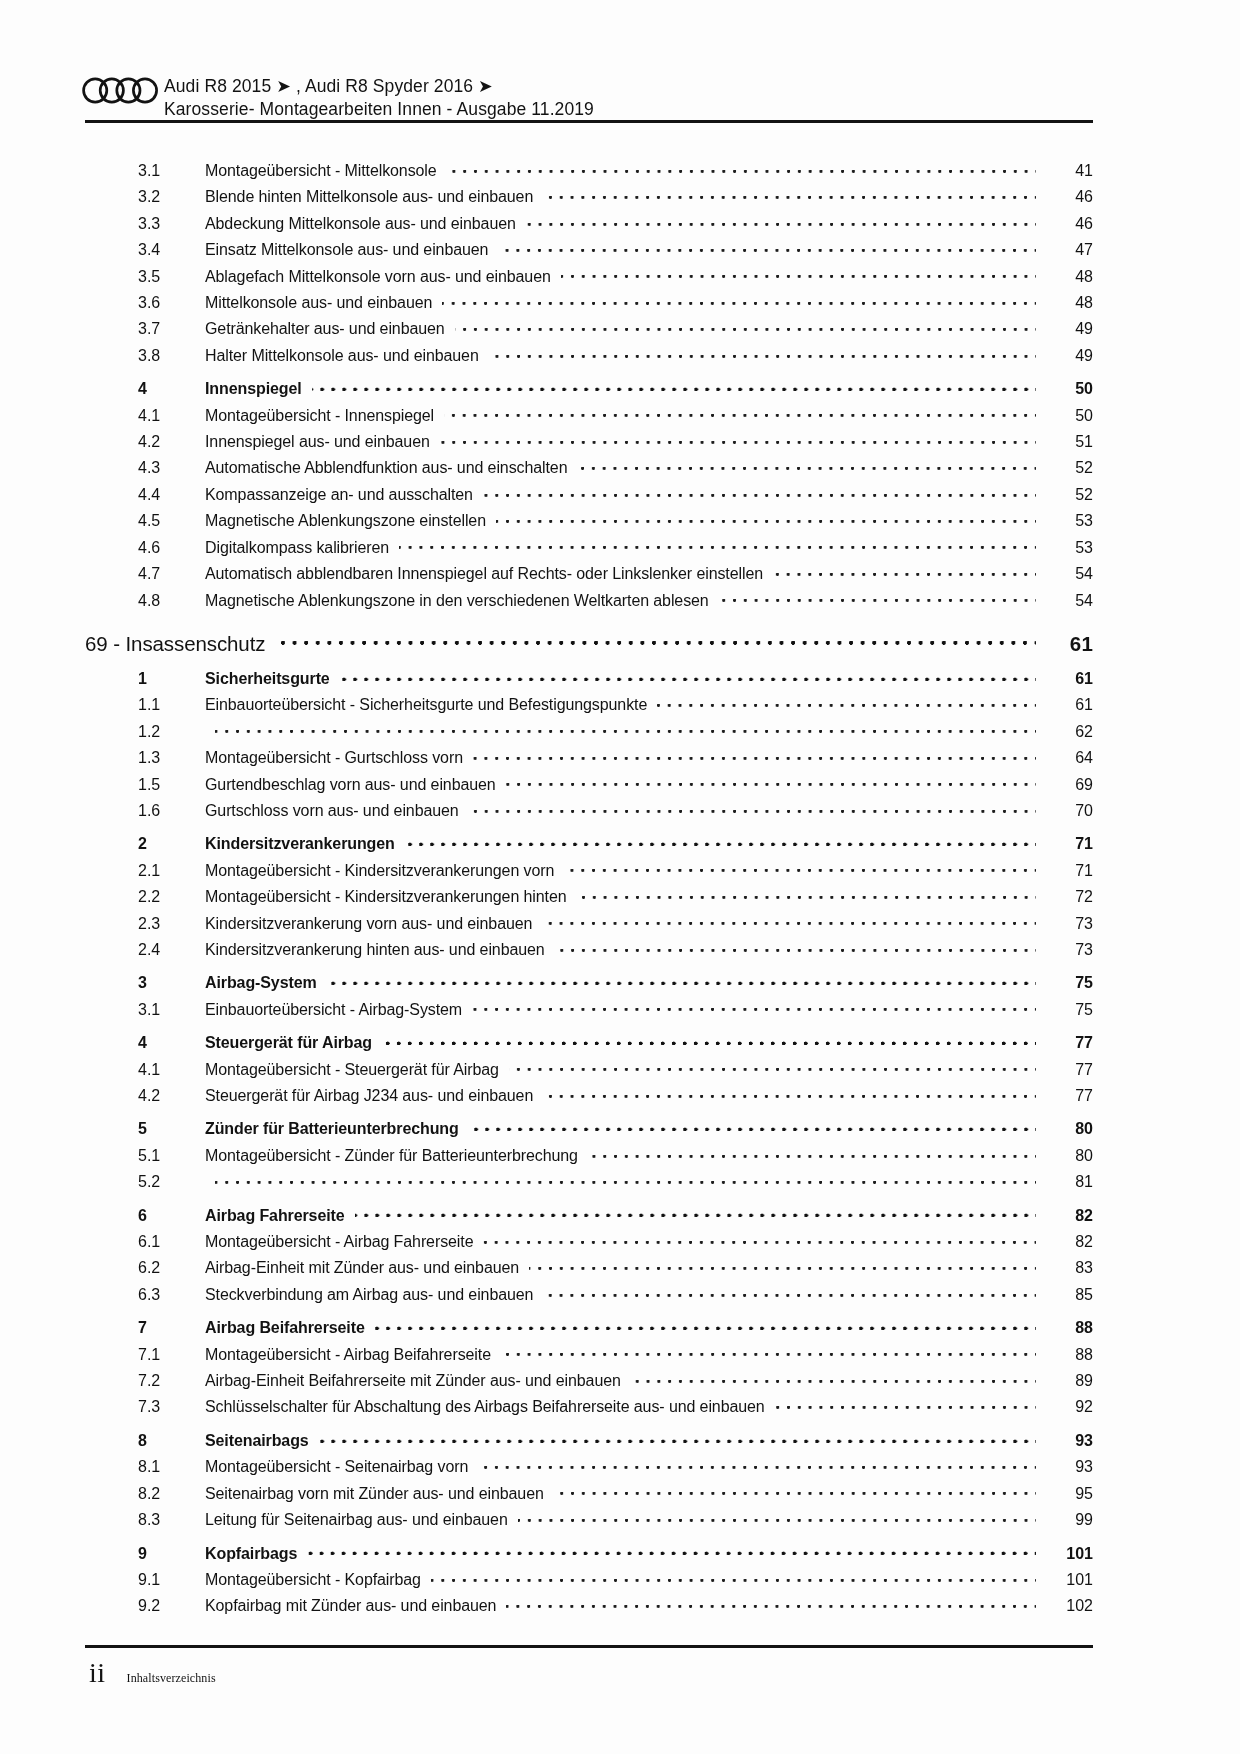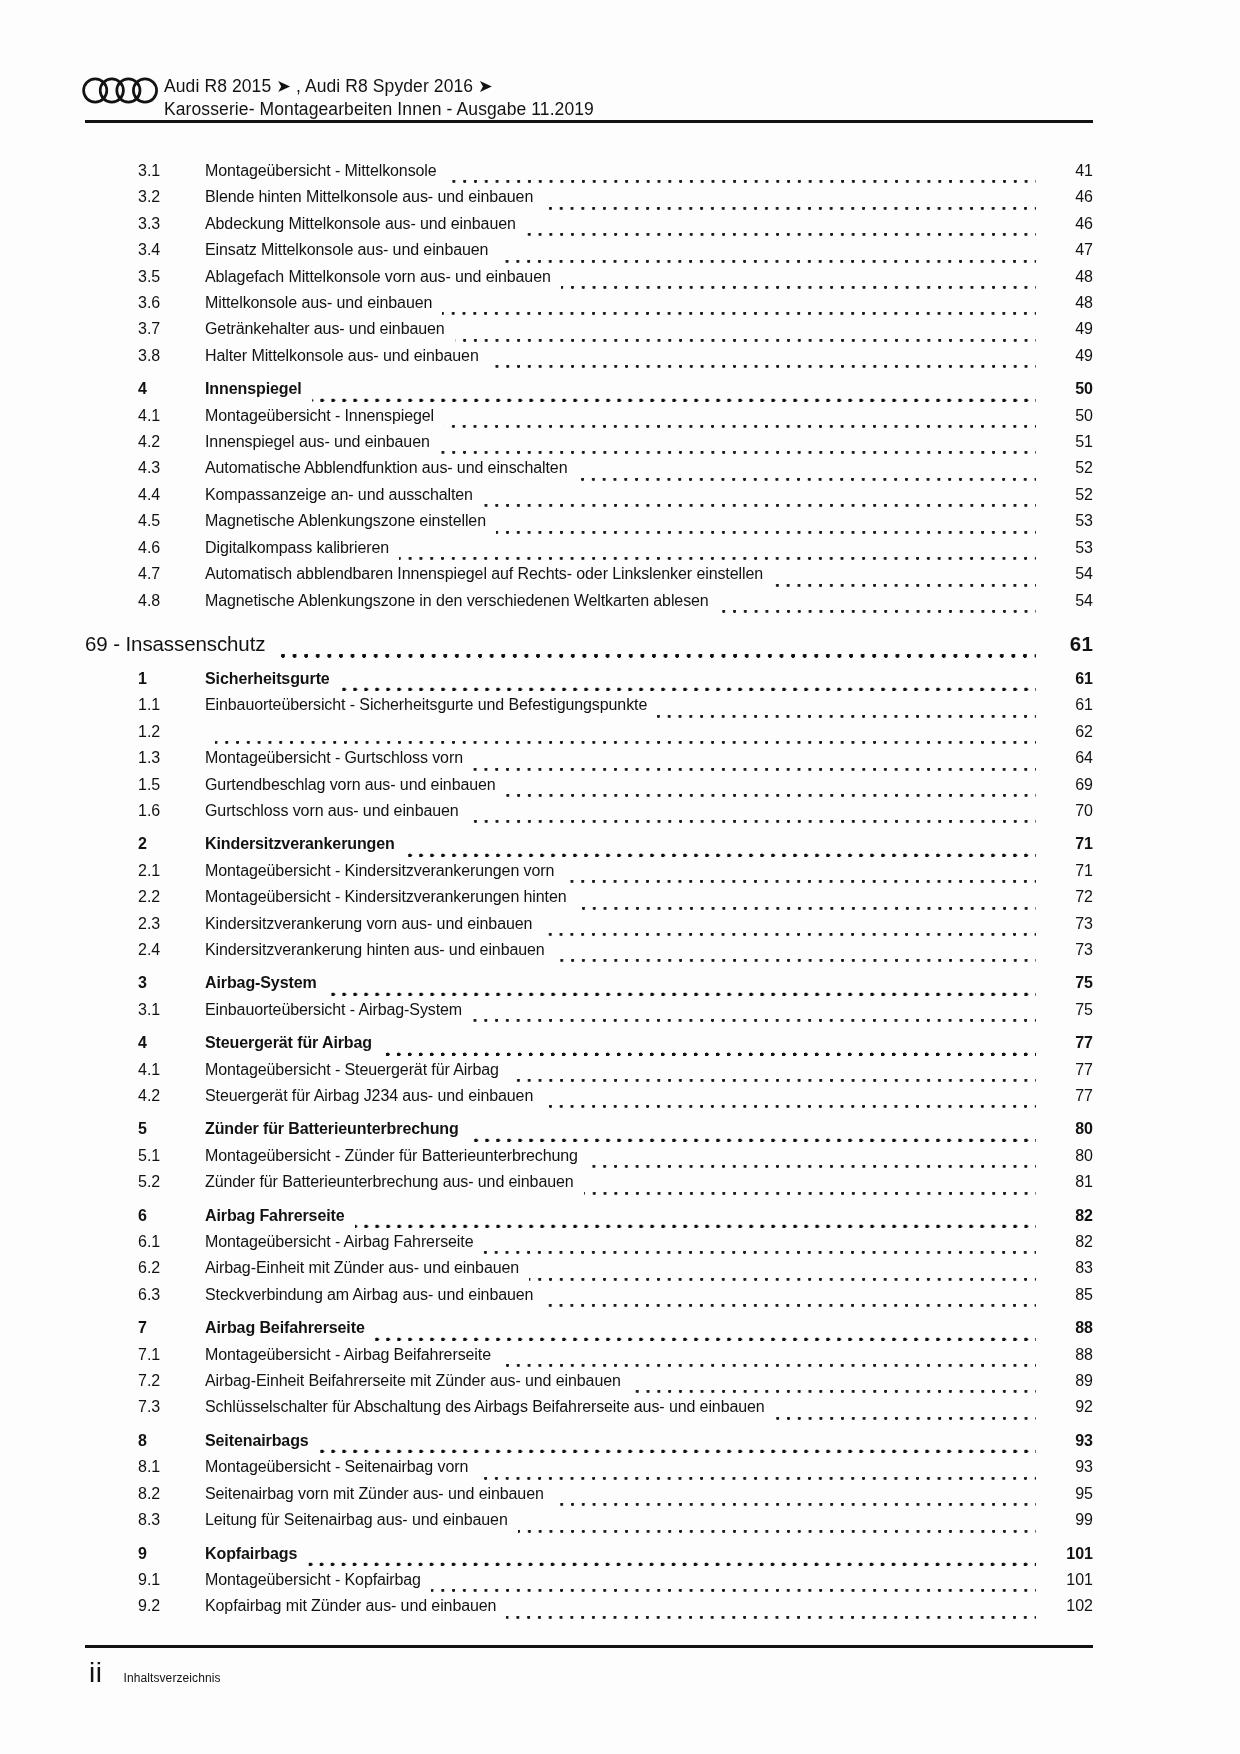--- a/index.html
+++ b/index.html
@@ -12,21 +12,21 @@
     overflow:hidden;
   }
 
   
   .header-logo { position:absolute; left:82px; top:76px; width:76px; height:29px; }
   .header-text { position:absolute; left:164px; top:75px; font-size:17.5px; line-height:23px; letter-spacing:0.1px; white-space:nowrap; }
   .header-rule { position:absolute; left:85px; top:120px; width:1008px; height:3px; background:#131313; }
 
   
   .toc { position:absolute; left:85px; top:158px; width:1008px; }
-  .row { display:flex; align-items:flex-end; }
+  .row { display:flex; align-items:center; }
   .row.sub, .row.sec { padding-left:53px; font-size:16px; line-height:26.4px; }
   .row.sec  { font-weight:700; margin-top:7px; }
   .row.chapter { font-size:20.5px; line-height:31px; margin-top:14px; margin-bottom:5px; letter-spacing:0.2px; }
   .num   { flex:0 0 67px; }
   .title { white-space:nowrap; letter-spacing:-0.1px; }
   .leader {
     flex:1 1 auto; min-width:28px; height:5px;
     margin:0 9px 0 10px;
     background-image: radial-gradient(circle at 1.5px 2.4px, #1c1c1c 1.3px, rgba(0,0,0,0) 1.75px);
     background-size:10.8px 5px;
@@ -40,21 +40,21 @@
   .row.chapter .leader {
     height:6px;
     background-image: radial-gradient(circle at 2px 2.8px, #101010 1.85px, rgba(0,0,0,0) 2.3px);
     background-size:11.6px 6px;
   }
   .page { flex:0 0 48px; text-align:right; }
   .row.chapter .page { font-weight:700; }
 
   
   .footer-rule { position:absolute; left:85px; top:1645px; width:1008px; height:3px; background:#131313; }
-  .footer { position:absolute; left:89px; top:1655px; display:flex; align-items:baseline; gap:21px; }
+  .footer { position:absolute; left:89px; top:1655px; display:flex; align-items:baseline; gap:21px;font-family:Liberation Serif, serif; }
   .footer-page  { font-size:28px; line-height:36px; letter-spacing:0.5px; }
   .footer-label { font-size:12px; letter-spacing:0.1px; }
 </style>
 </head>
 <body>
 
 <div class="header-logo">
   <svg width="76" height="29" viewBox="0 0 76 29" aria-hidden="true">
     <g fill="none" stroke="#131313" stroke-width="2.7">
       <circle cx="13.2" cy="14.5" r="11.6"></circle>
@@ -281,21 +281,20 @@
     <span class="page">80</span>
   </div>
     <div class="row sub">
     <span class="num">5.1</span>
     <span class="title">Montageübersicht - Zünder für Batterieunterbrechung</span>
     <span class="leader"></span>
     <span class="page">80</span>
   </div>
     <div class="row sub">
     <span class="num">5.2</span>
-    <span class="title">Zünder für Batterieunterbrechung aus- und einbauen</span>
     <span class="leader"></span>
     <span class="page">81</span>
   </div>
     <div class="row sec">
     <span class="num">6</span>
     <span class="title">Airbag Fahrerseite</span>
     <span class="leader"></span>
     <span class="page">82</span>
   </div>
     <div class="row sub">

